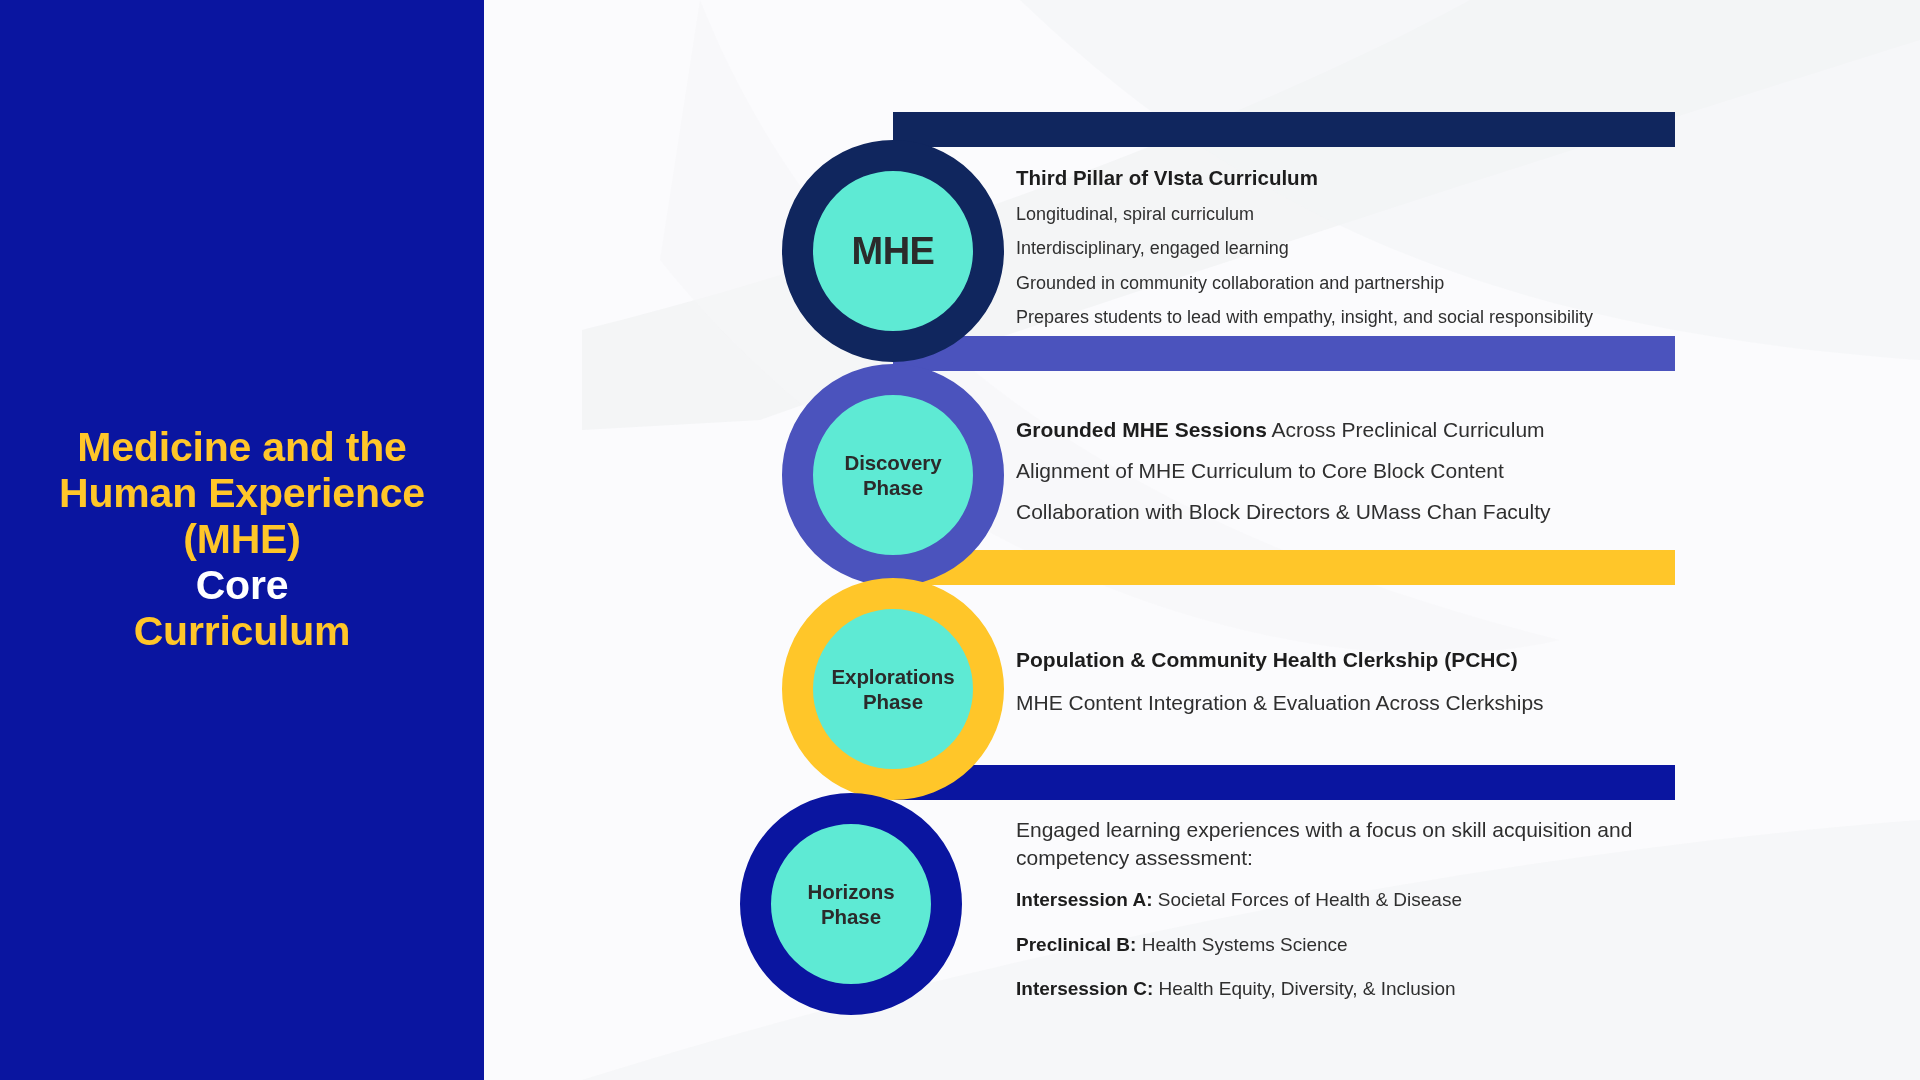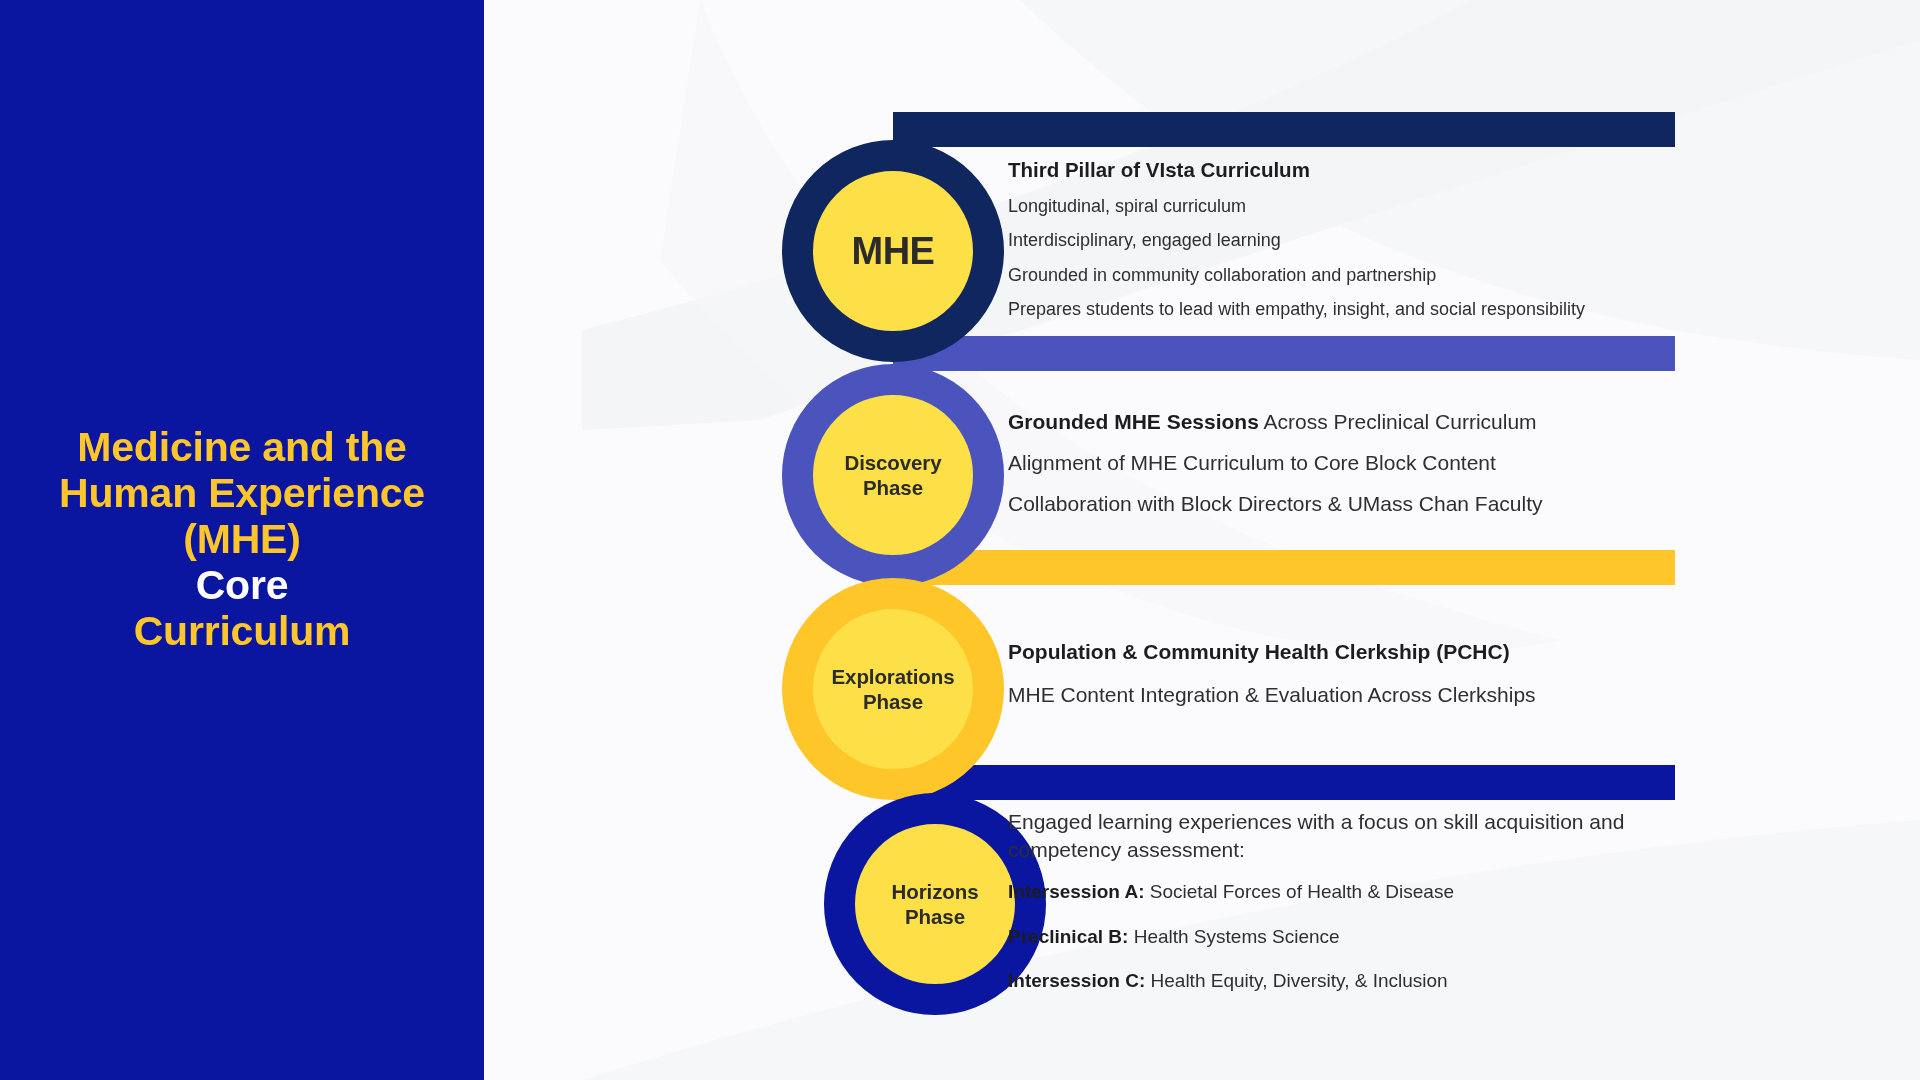--- a/index.html
+++ b/index.html
@@ -40,33 +40,33 @@
     position:absolute;
     left:893px;width:782px;height:35px;
   }
 
   
   .ring{
     position:absolute;
     width:222px;height:222px;border-radius:50%;
     box-sizing:border-box;
     border-width:31px;border-style:solid;
-    background:#fde047;
+    background:#5eead4;
     display:flex;align-items:center;justify-content:center;
     z-index:2;
   }
   .ring .ring-label{
     color:#2b2b2b;font-weight:bold;text-align:center;line-height:1.22;
   }
   .ring.lg .ring-label{font-size:38px;letter-spacing:-0.5px;}
   .ring.sm .ring-label{font-size:20.5px;letter-spacing:-0.1px;}
 
   
   .content{position:absolute;z-index:4;}
-  .content p{margin:0;color:#2f2f2f;}
+  .content p{margin:8px;color:#2f2f2f;}
   .content .hd{font-weight:bold;color:#1d1d1d;}
 
   
   #row1 .bar{top:112px;background:#10265e;}
   #row1-ring{left:782px;top:140px;border-color:#10265e;}
   #row1-content{left:1008px;top:158px;width:690px;}
   #row1-content .hd{font-size:20.5px;margin-bottom:11px;}
   #row1-content .li{font-size:18px;line-height:1.46;margin-bottom:8px;}
 
   
@@ -76,21 +76,21 @@
   #row2-content .li{font-size:21px;line-height:1.48;margin-bottom:10px;}
 
   
   #row3 .bar{top:550px;background:#ffc629;}
   #row3-ring{left:782px;top:578px;border-color:#ffc629;}
   #row3-content{left:1008px;top:636px;width:700px;}
   #row3-content .li{font-size:21px;line-height:1.48;margin-bottom:12px;}
 
   
   #row4 .bar{top:765px;background:#0a15a0;}
-  #row4-ring{left:824px;top:793px;border-color:#0a15a0;}
+  #row4-ring{left:740px;top:793px;border-color:#0a15a0;}
   #row4-content{left:1008px;top:808px;width:700px;}
   #row4-content .lead{font-size:21px;line-height:1.34;margin-bottom:14px;}
   #row4-content .li{font-size:19px;line-height:1.45;margin-bottom:17px;}
 </style>
 </head>
 <body>
 
 <div class="slide">
 
   <svg class="bg-swoosh" width="1920" height="1080" viewBox="0 0 1920 1080" aria-hidden="true">

